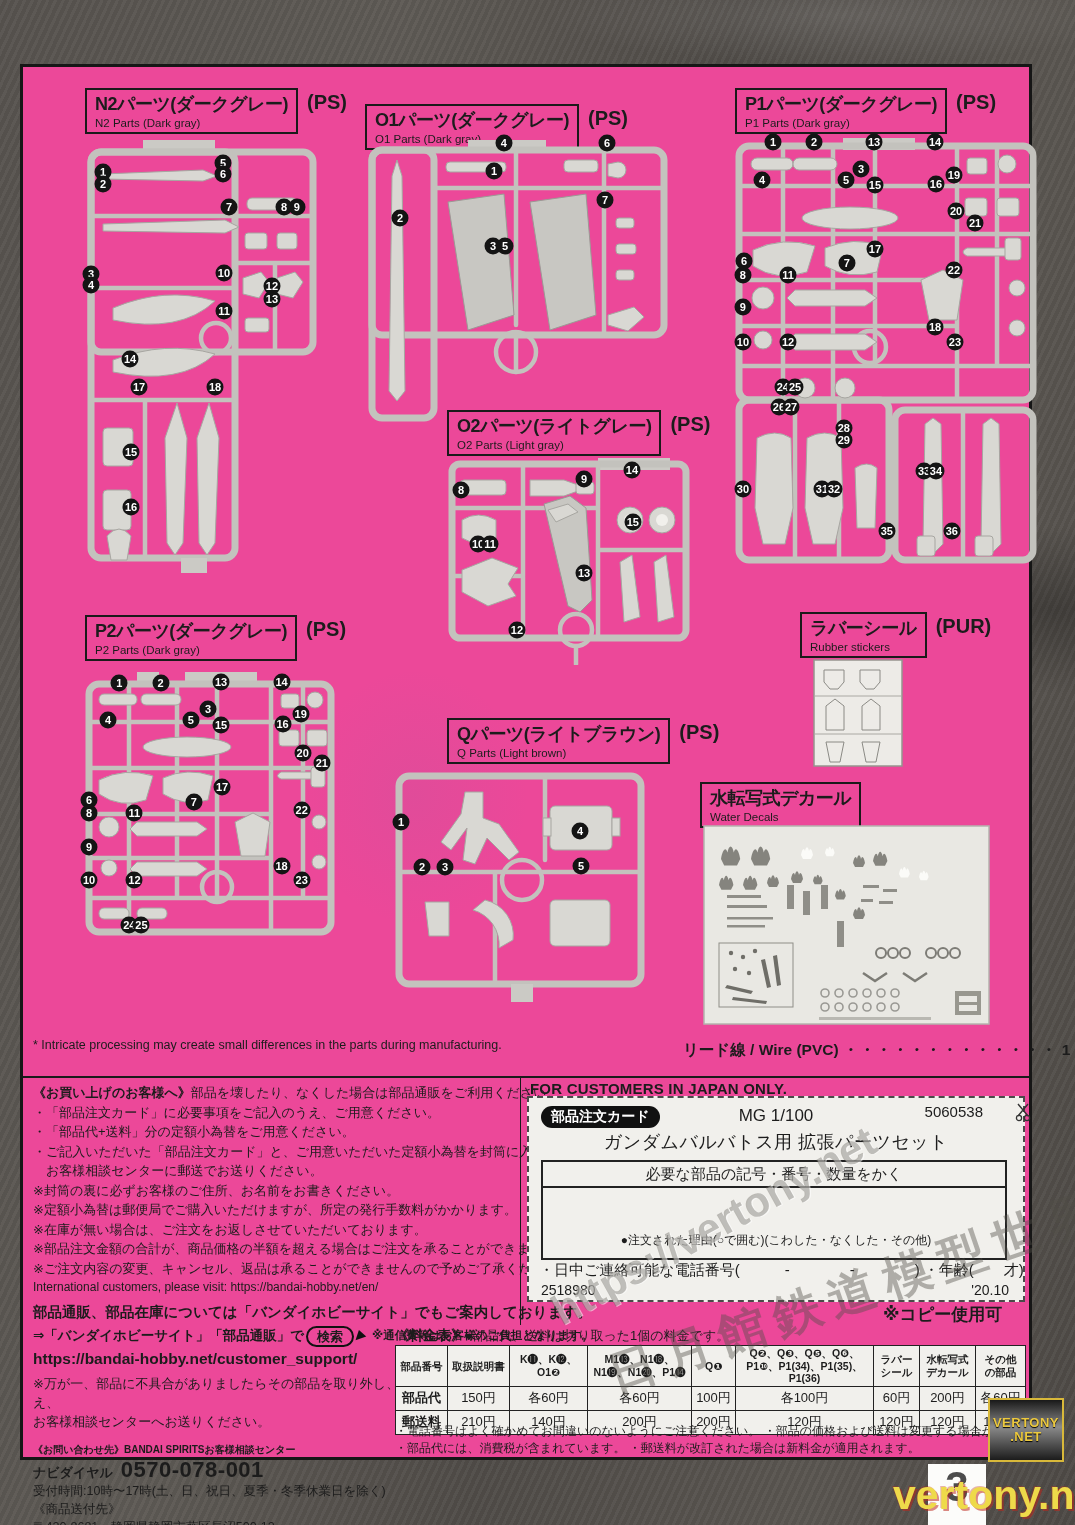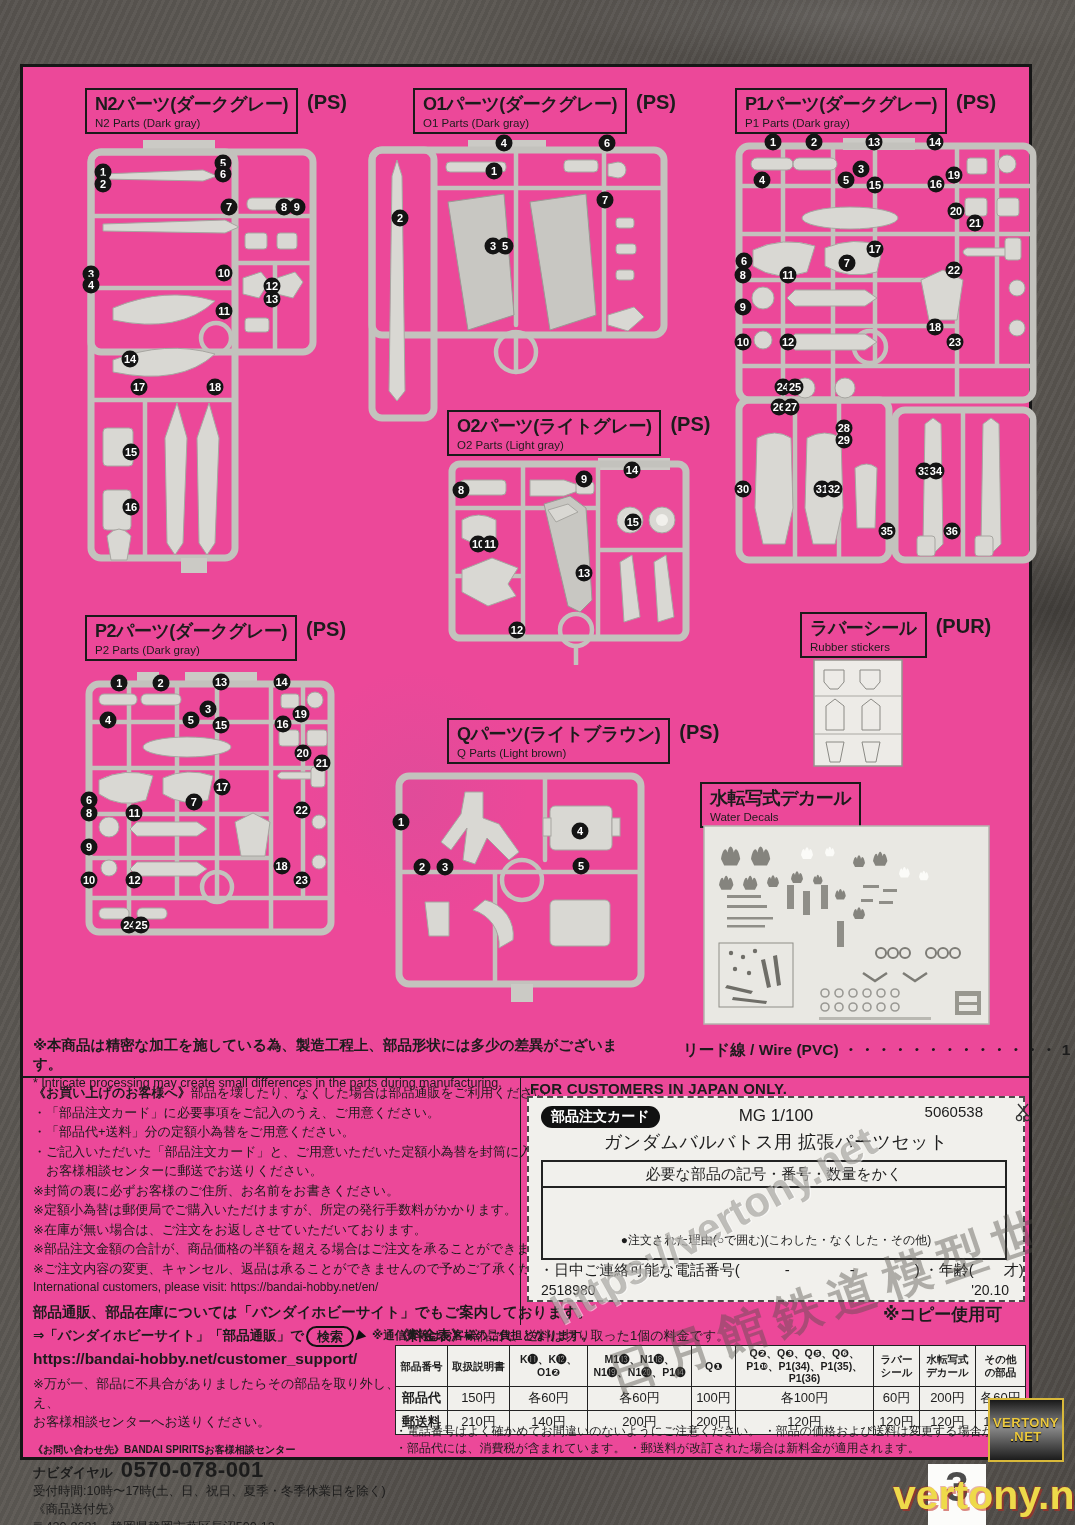--- a/index.html
+++ b/index.html
@@ -144,21 +144,21 @@
         <span class="badge" style="left: 77.9%; top: 36.8%;">13</span>
         <span class="badge" style="left: 18.8%; top: 50.6%;">14</span>
         <span class="badge" style="left: 19.2%; top: 71.9%;">15</span>
         <span class="badge" style="left: 19.2%; top: 84.4%;">16</span>
         <span class="badge" style="left: 22.5%; top: 57%;">17</span>
         <span class="badge" style="left: 54.2%; top: 57%;">18</span>
       </div>
   </div>
 
   <div class="abs" style="left:342px;top:21px;width:310px;height:345px;">
-    <div class="rheader" style="left:0;top:0;margin-left:48px;">
+    <div class="rheader" style="left:0;top:16px;">
       <div class="rbox">
         <div class="rjp">O1パーツ(ダークグレー)</div>
         <div class="ren">O1 Parts (Dark gray)</div>
       </div>
       <div class="rmat">(PS)</div>
     </div>
     <div class="sprue" style="left:3px;top:52px;width:300px;height:285px;">
       <svg width="300" height="285" viewBox="0 0 300 285">
         <rect class="tab" x="100" y="0" width="78" height="12"></rect>
         <rect class="fr" x="4" y="10" width="292" height="185" rx="10"></rect>
@@ -508,21 +508,20 @@
           <circle cx="192" cy="182" r="4"></circle>
       </g>
       <rect x="252" y="166" width="26" height="24" fill="#98978f"></rect>
       <rect x="256" y="171" width="18" height="6" fill="#e9e8e3"></rect>
       <rect x="256" y="180" width="18" height="6" fill="#e9e8e3"></rect>
       <rect x="116" y="192" width="112" height="3" fill="#b9b8b2"></rect>
     </svg>
   </div>
 
   <div class="abs" style="left:10px;top:969px;width:600px;">
-    <div class="noteJp">※本商品は精密な加工を施している為、製造工程上、部品形状には多少の差異がございます。</div>
     <div class="noteEn">* Intricate processing may create small differences in the parts during manufacturing.</div>
   </div>
 
   <div class="wire abs" style="left:660px;top:973px;width:345px;text-align:right;">
     <span>リード線 / Wire (PVC)</span>
     <span style="letter-spacing:1px;">・・・・・・・・・・・・・</span>
     <span>1</span>
   </div>
 
   <div class="hr1" style="top:1009px;"></div>

